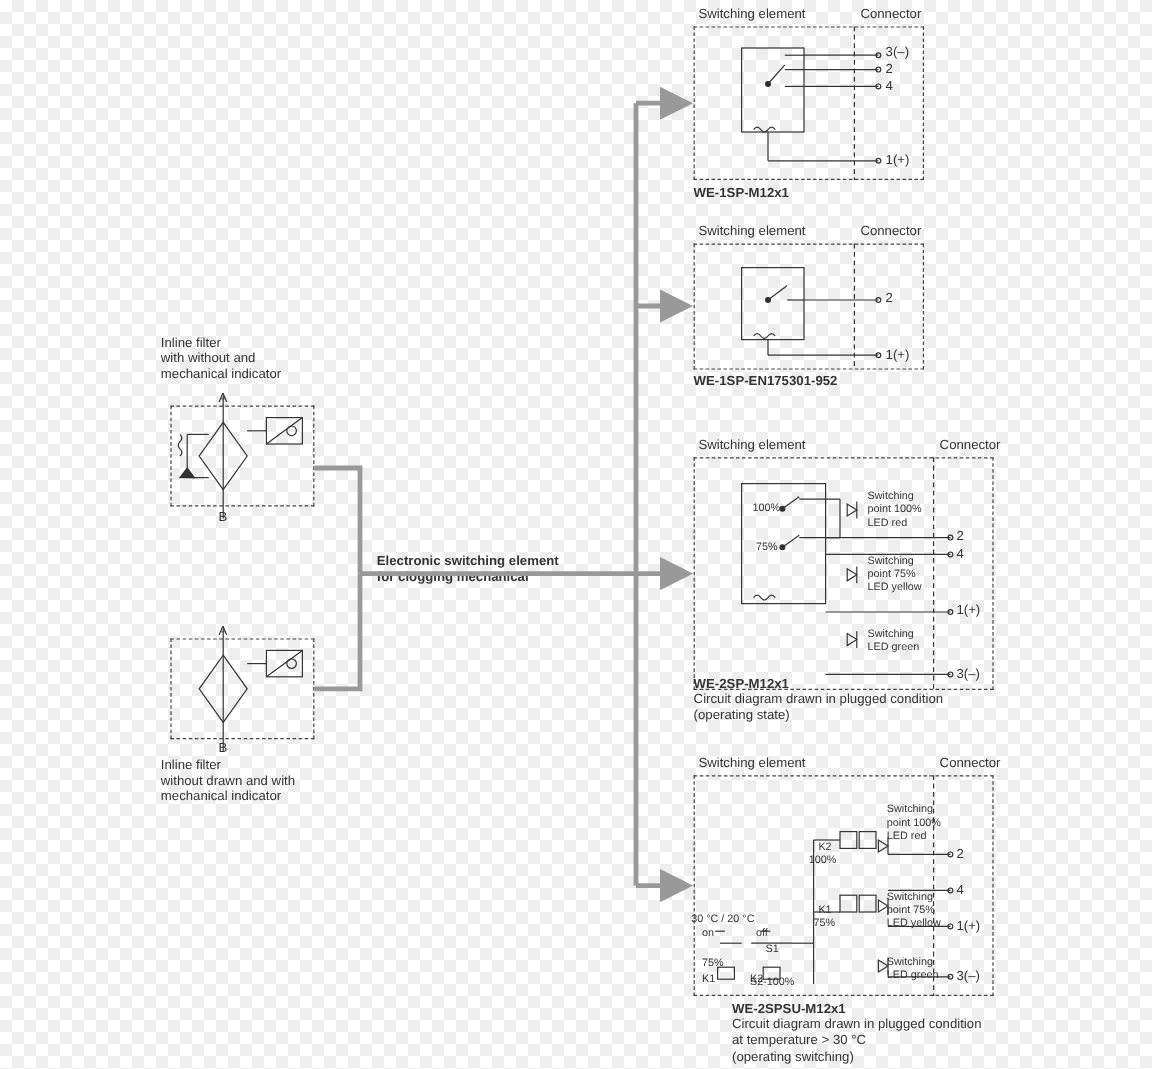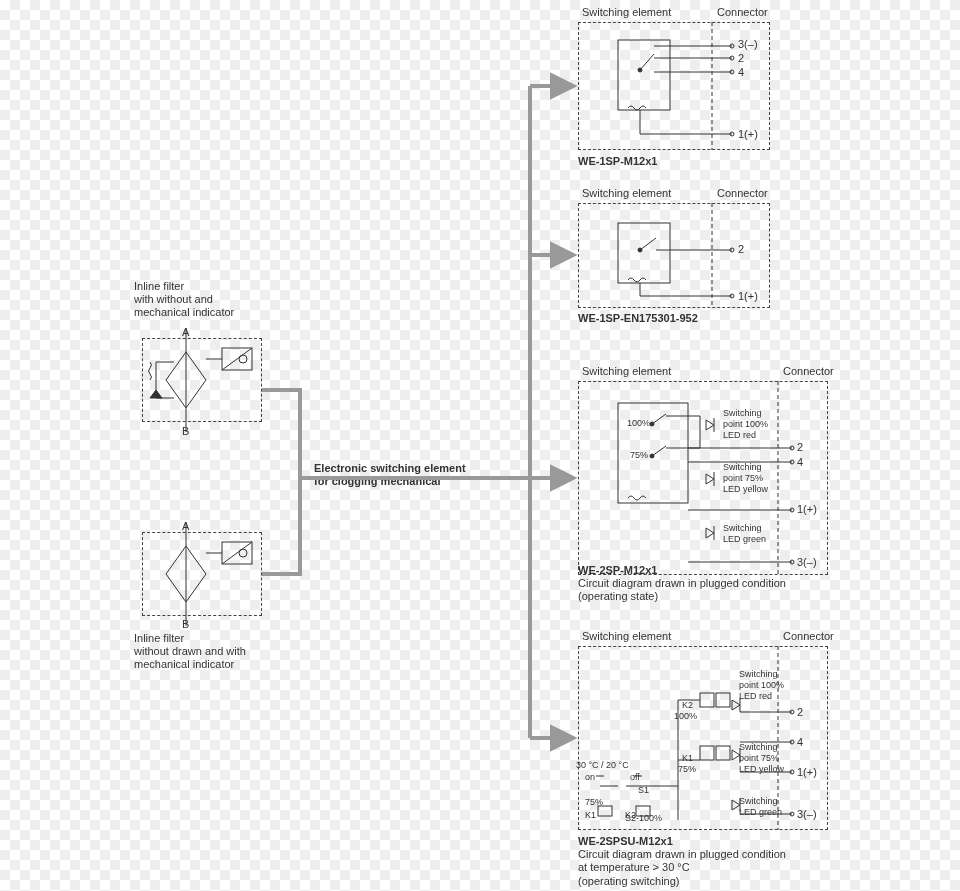--- a/index.html
+++ b/index.html
@@ -132,21 +132,21 @@
 </div>
 <div class="label small" style="left:739px; top:796px;">
   <span>Switching</span><br>
   <span>LED green</span>
 </div>
 <div class="label" style="left:797px; top:706px;">2</div>
 <div class="label" style="left:797px; top:736px;">4</div>
 <div class="label" style="left:797px; top:766px;">1(+)</div>
 <div class="label" style="left:797px; top:808px;">3(–)</div>
 
-<div class="label" style="left:578px; top:835px;">
+<div class="label" style="left:610px; top:835px;">
   <span class="part-label">WE-2SPSU-M12x1</span><br>
   <span>Circuit diagram drawn in plugged condition</span><br>
   <span>at temperature &gt; 30 °C</span><br>
   <span>(operating switching)</span>
 </div>
 
 <svg class="overlay" viewBox="0 0 960 891">
   <defs>
     <marker id="arrow" viewBox="0 0 10 10" refX="8" refY="5" markerWidth="7" markerHeight="7" orient="auto-start-reverse">
       <path d="M 0 0 L 10 5 L 0 10 z" fill="#999"></path>

